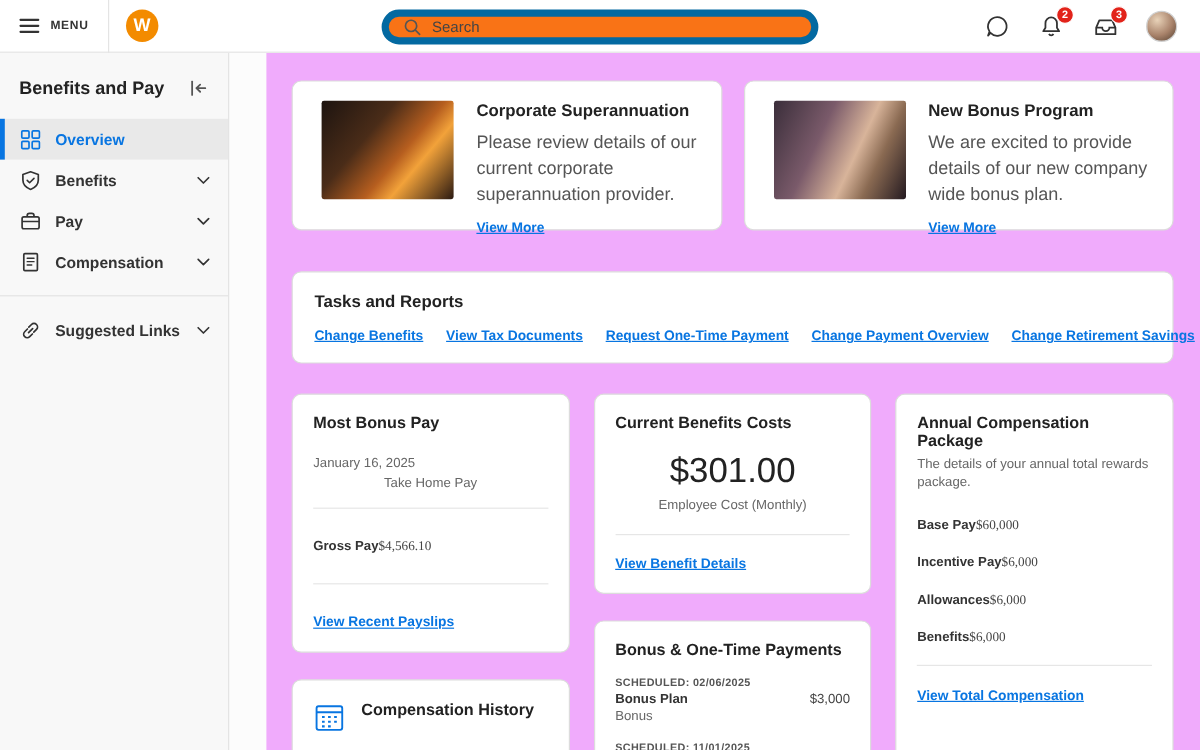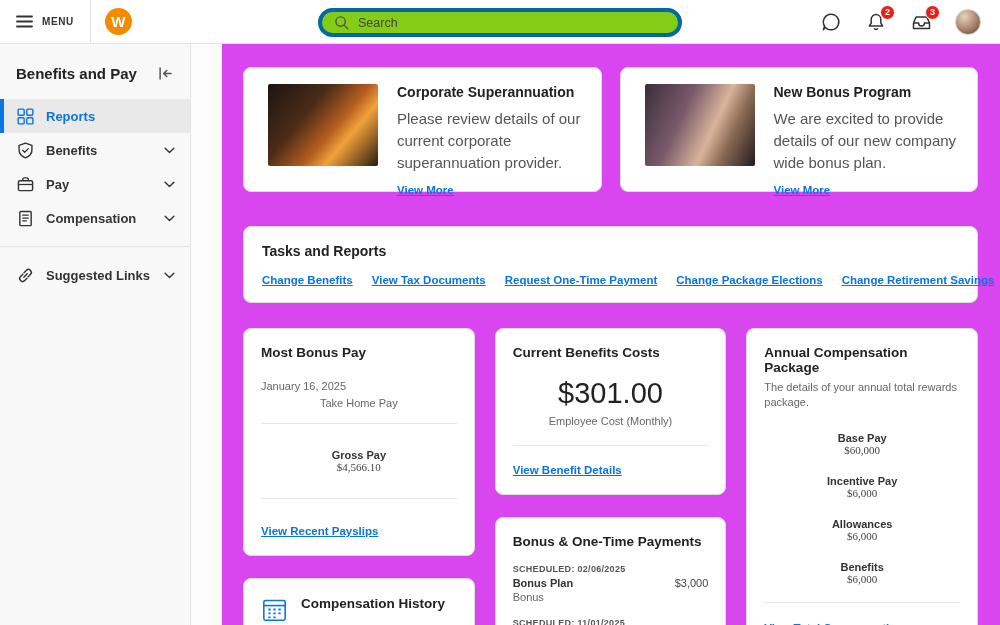--- a/index.html
+++ b/index.html
@@ -13,22 +13,22 @@
 
   
   .topbar { position:absolute; top:0; left:0; width:1000px; height:44px; background:#fff;
             border-bottom:1px solid #e4e4e4; display:flex; align-items:center; z-index:20; }
   .menu-btn { display:flex; align-items:center; gap:9px; padding:0 16px; height:100%; cursor:pointer; }
   .menu-label { font-size:10px; font-weight:700; letter-spacing:.6px; color:#333; }
   .topbar-sep { width:1px; height:44px; background:#e4e4e4; }
   .logo-wrap { padding:0 14px; display:flex; align-items:center; }
   .logo { width:27px; height:27px; background:#f38b00; border-radius:50%; color:#fff;
           font-weight:700; font-size:15px; display:flex; align-items:center; justify-content:center; cursor:pointer; }
-  .searchbar { position:absolute; left:318px; top:8px; width:364px; height:29px; background:#84cc16;
-               border:4px solid #0369a1; border-radius:15px; display:flex; align-items:center;
+  .searchbar { position:absolute; left:318px; top:8px; width:364px; height:29px; background:#f97316;
+               border:6px solid #0369a1; border-radius:15px; display:flex; align-items:center;
                padding:0 12px; gap:9px; }
   .searchbar input { flex:1; border:none; outline:none; background:transparent;
                      font-family:"Liberation Sans", sans-serif; font-size:12.5px; color:#333; }
   .searchbar input::placeholder { color:#444; opacity:1; }
   .topbar-right { margin-left:auto; display:flex; align-items:center; gap:23px; padding-right:19px; }
   .icon-btn { position:relative; width:22px; height:22px; display:flex; align-items:center;
               justify-content:center; cursor:pointer; }
   .badge { position:absolute; top:-6px; right:-8px; min-width:15px; height:15px; border-radius:8px;
            background:#e2231a; color:#fff; font-size:9px; font-weight:700; display:flex;
            align-items:center; justify-content:center; padding:0 3px; border:1.5px solid #fff; }
@@ -45,21 +45,21 @@
   .collapse-btn { cursor:pointer; padding:2px; }
   .nav-item { position:relative; height:34px; display:flex; align-items:center; gap:12px;
               padding:0 15px 0 17px; font-size:13px; font-weight:700; color:#333; cursor:pointer; }
   .nav-item .chev { margin-left:auto; }
   .nav-item.active { background:#e9e9e9; color:#0875e1; }
   .nav-item.active::before { content:""; position:absolute; left:0; top:0; bottom:0; width:4px; background:#0875e1; }
   .nav-sep { height:1px; background:#e3e3e3; margin:11px 0; }
 
   
   .main { position:absolute; top:44px; left:222px; width:778px; height:581px; overflow:hidden;
-          padding:23px 22px 0 21px; background:#d946ef; }
+          padding:23px 22px 0 21px; background:#f0abfc; }
   .card { background:#fff; border:1px solid #dcdcdc; border-radius:8px; }
   .link { color:#0875e1; font-weight:700; font-size:11.5px; text-decoration:underline; cursor:pointer; }
 
   
   .row-announcements { display:flex; gap:18px; }
   .announcement { flex:1; height:125px; padding:16px 16px 14px 24px; display:flex; gap:19px; }
   .ann-img { width:110px; height:82px; border-radius:2px; flex-shrink:0; }
   .ann-img.img-0 { background:linear-gradient(130deg,#1d1410 0%,#4a2c18 35%,#b65e1f 58%,#f2a23a 70%,#2b1a12 100%); }
   .ann-img.img-1 { background:linear-gradient(115deg,#3a2e3a 0%,#7a5a6a 35%,#d8b49a 60%,#8a6a52 75%,#241a20 100%); }
   .ann-title { font-size:14px; font-weight:700; color:#222; margin-bottom:8px; }
@@ -73,21 +73,21 @@
 
   
   .cols { display:flex; gap:20px; margin-top:25px; }
   .col { flex:1; display:flex; flex-direction:column; gap:22px; min-width:0; }
   .stat-card { padding:16px 17px; }
   .card-title { font-size:13.5px; font-weight:700; color:#222; }
   .card-sub { font-size:11px; color:#666; margin-top:20px; }
   .big-amount { font-size:29px; font-weight:400; color:#222; text-align:center; margin-top:17px; }
   .amount-label { font-size:11px; color:#666; text-align:center; margin-top:5px; }
   .hr { height:1px; background:#e6e6e6; border:none; }
-  .kv-row { display:flex; justify-content:flex-start; align-items:center; font-size:11px;flex-direction:column; }
+  .kv-row { display:flex; justify-content:flex-start; align-items:center; font-size:11px; }
   .kv-label { font-weight:700; color:#333; }
   .kv-value { color:#444;font-family:Liberation Serif, serif; }
   .comp-desc { font-size:11px; color:#666; line-height:1.35; margin-top:5px; }
   .comp-rows { margin-top:13px; }
   .comp-rows .kv-row { padding:9.5px 0; }
   .sched { font-size:9px; font-weight:700; color:#555; letter-spacing:.3px; }
   .bonus-entry { margin-top:15px; }
   .bonus-row { display:flex; justify-content:space-between; align-items:baseline; font-size:11px; margin-top:3px; }
   .bonus-plan { font-weight:700; color:#333; }
   .bonus-amount { color:#444; }
@@ -171,21 +171,21 @@
   <nav>
     <div class="nav-item active">
       <span>
         <svg width="17" height="17" viewBox="0 0 18 18" fill="none" stroke="currentColor" stroke-width="1.5">
             <rect x="1.2" y="1.2" width="6.4" height="6.4" rx="1"></rect>
             <rect x="10.4" y="1.2" width="6.4" height="6.4" rx="1"></rect>
             <rect x="1.2" y="10.4" width="6.4" height="6.4" rx="1"></rect>
             <rect x="10.4" y="10.4" width="6.4" height="6.4" rx="1"></rect>
           </svg>
       </span>
-      <span>Reports</span>
+      <span>Overview</span>
     </div>
 
     <div class="nav-item">
       <span>
         <svg width="17" height="17" viewBox="0 0 18 18">
             <path d="M9 1.2l6.8 2.4v4.9c0 3.9-2.9 6.8-6.8 8.3-3.9-1.5-6.8-4.4-6.8-8.3V3.6L9 1.2z" fill="none" stroke="currentColor" stroke-width="1.5" stroke-linejoin="round"></path>
             <path d="M6 8.8l2.1 2.1 3.9-3.9" fill="none" stroke="currentColor" stroke-width="1.4" stroke-linecap="round" stroke-linejoin="round"></path>
           </svg>
       </span>
       <span>Benefits</span>
@@ -267,21 +267,21 @@
       </div>
     </div>
   </div>
 
   <div class="card tasks-card">
     <div class="tasks-title">Tasks and Reports</div>
     <div class="tasks-links">
       <span class="link">Change Benefits</span>
       <span class="link">View Tax Documents</span>
       <span class="link">Request One-Time Payment</span>
-      <span class="link">Change Package Elections</span>
+      <span class="link">Change Payment Overview</span>
       <span class="link">Change Retirement Savings</span>
     </div>
   </div>
 
   <div class="cols">
 
     <div class="col">
       <div class="card stat-card mrp">
         <div class="card-title">Most Bonus Pay</div>
         <div class="card-sub">January 16, 2025</div>

